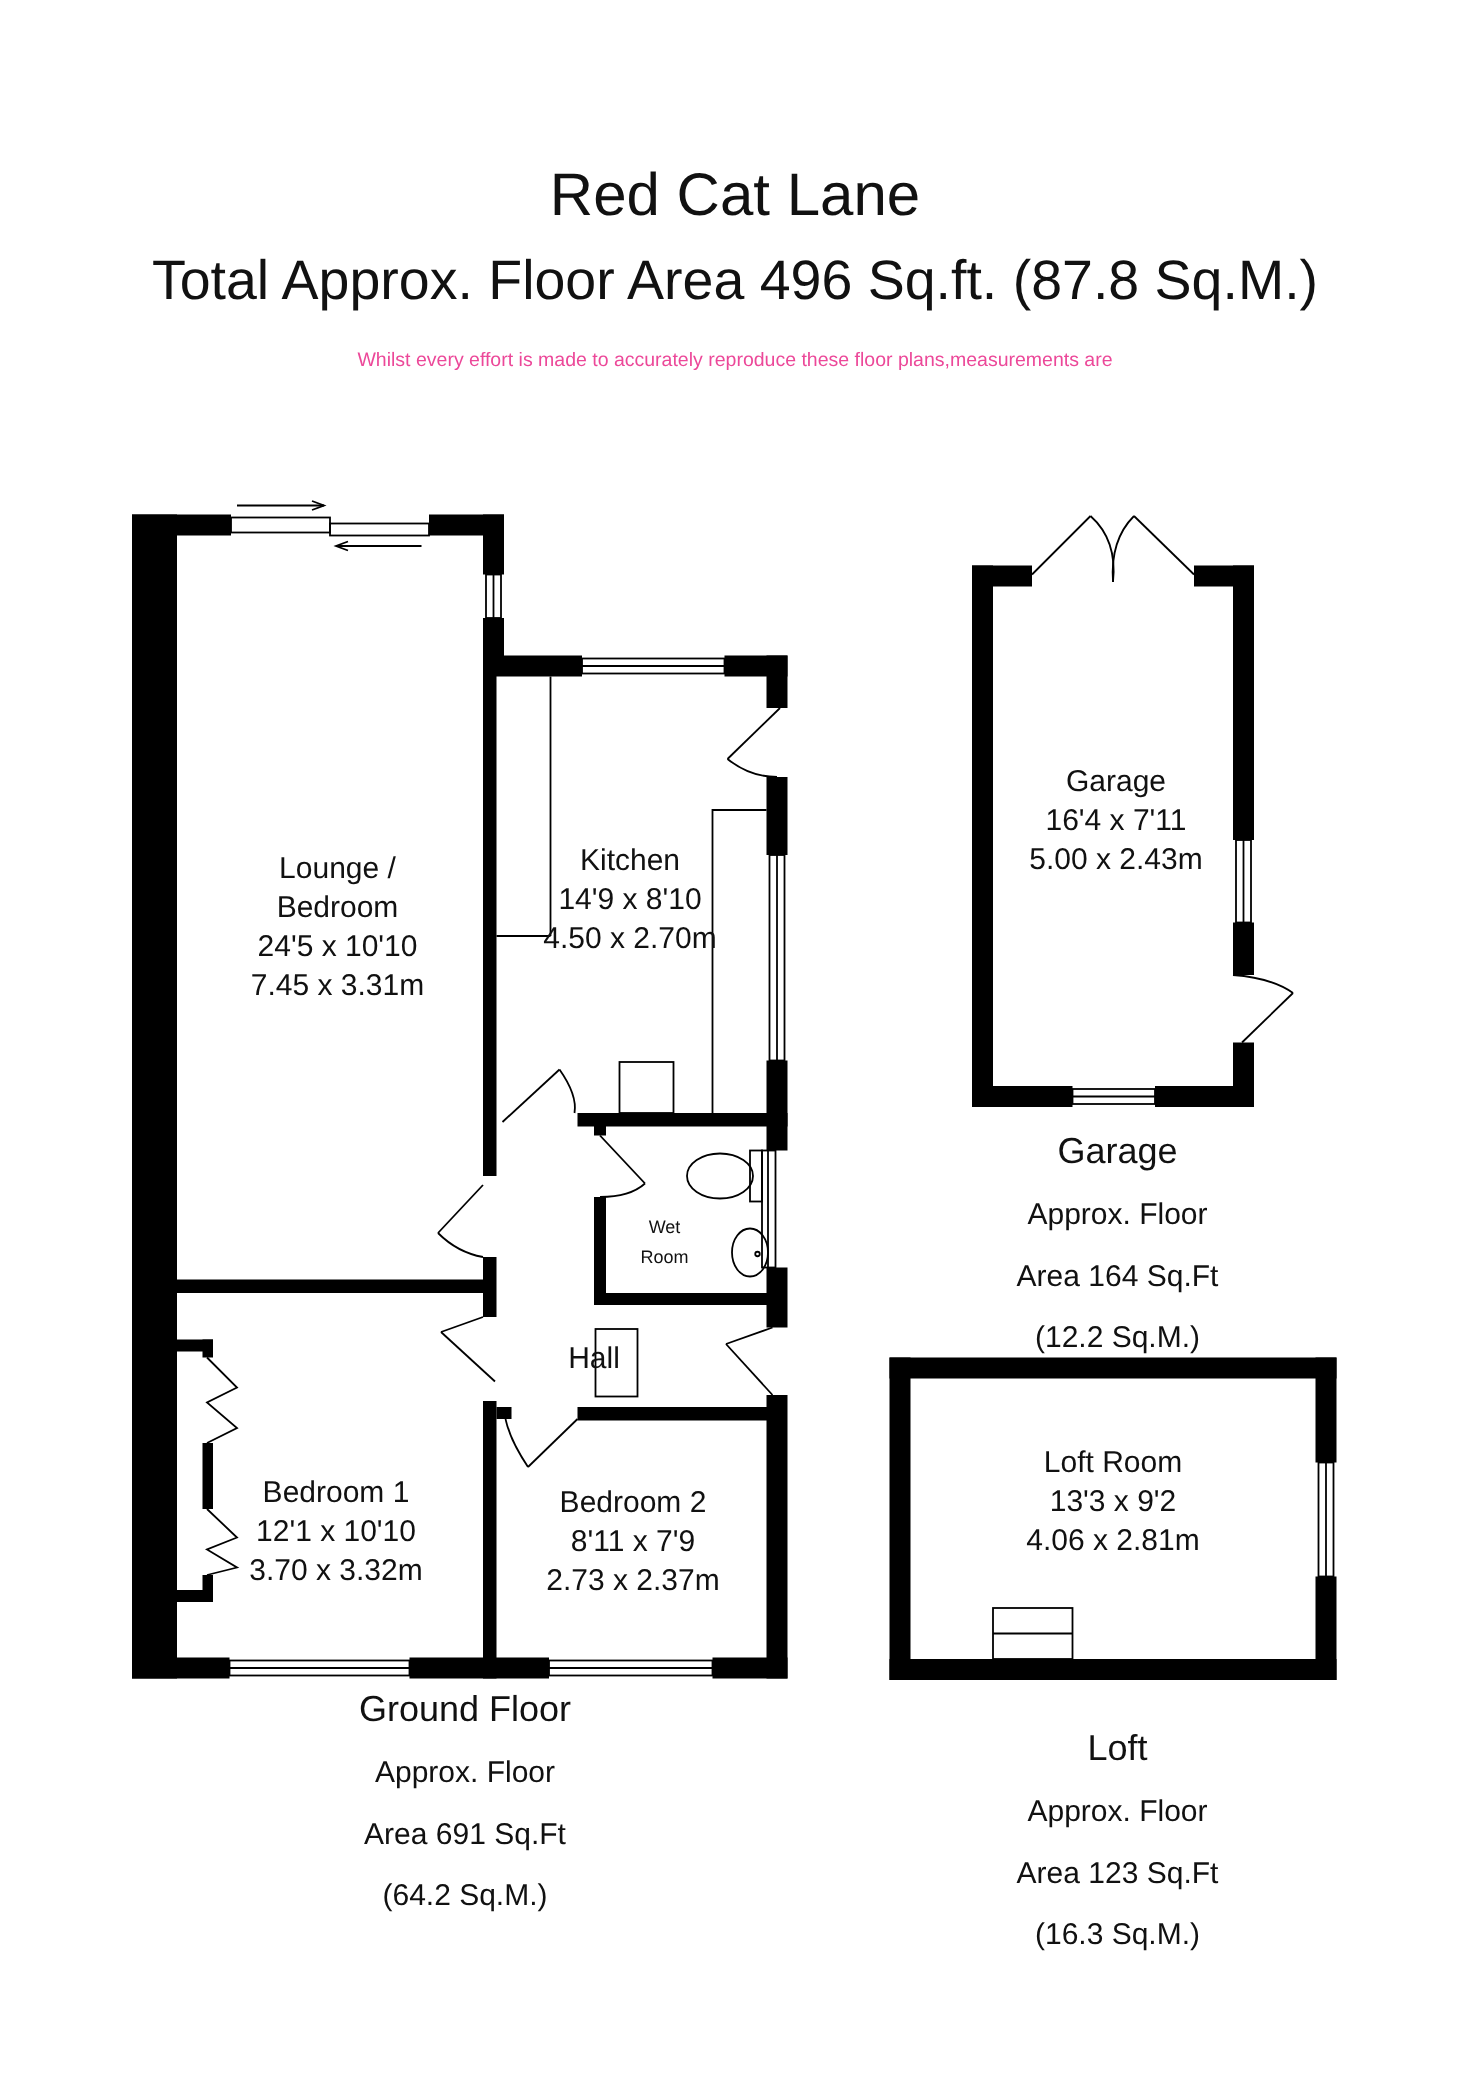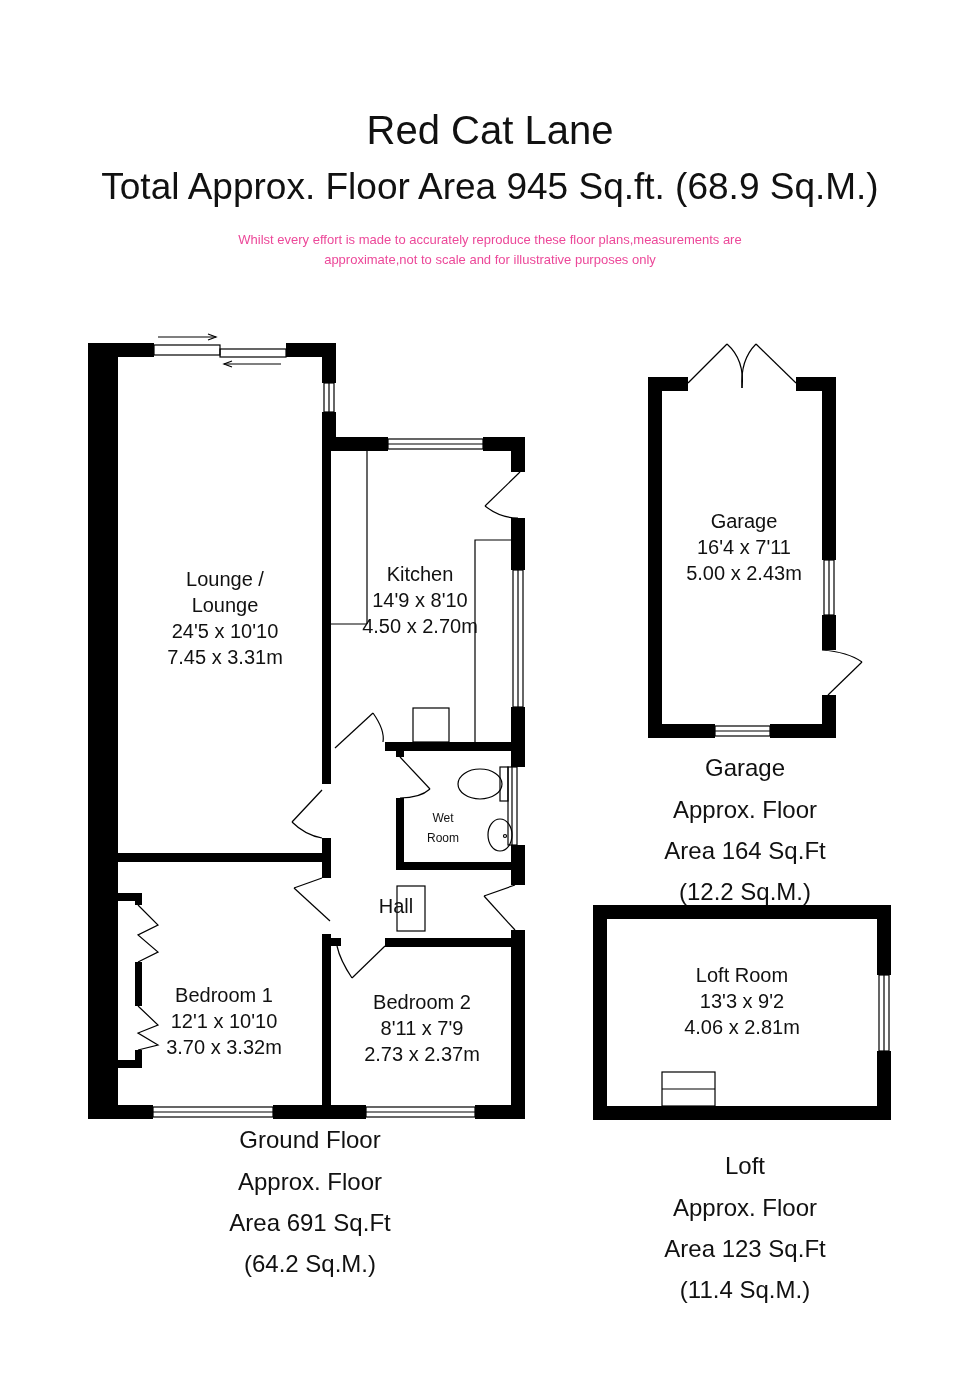--- a/index.html
+++ b/index.html
@@ -6,31 +6,30 @@
   body { width:980px; height:1386px; position:relative; overflow:hidden;
          font-family:"Liberation Sans", sans-serif; color:#111; }
   .t { position:absolute; text-align:center; white-space:nowrap; }
   #title { left:0; width:980px; top:108px; font-size:40px; }
   #subtitle { left:0; width:980px; top:166px; font-size:37px; }
   #disclaimer { left:0; width:980px; top:230px; font-size:13px; line-height:20px; color:#ec4899; }
   .lbl { position:absolute; text-align:center; font-size:20px; line-height:26px; white-space:nowrap; transform:translateX(-50%); }
   .lbl span { display:block; }
   .flbl { position:absolute; text-align:center; transform:translateX(-50%); white-space:nowrap; }
   .flbl .name { font-size:24px; display:block; margin-bottom:10px; }
-  .flbl .area { font-size:24px; line-height:26px; display:block;margin-top:15px; }
+  .flbl .area { font-size:20px; line-height:26px; display:block;margin-top:15px; }
   svg { position:absolute; left:0; top:0; }
 </style>
 </head>
 <body>
 
 <div class="t" id="title">Red Cat Lane</div>
-<div class="t" id="subtitle">Total Approx. Floor Area 945 Sq.ft. (68.9 Sq.M.)</div>
+<div class="t" id="subtitle">Total Approx. Floor Area 496 Sq.ft. (87.8 Sq.M.)</div>
 <div class="t" id="disclaimer">
   <div>Whilst every effort is made to accurately reproduce these floor plans,measurements are</div>
-  <div>approximate,not to scale and for illustrative purposes only</div>
 </div>
 
 <svg width="980" height="1386" viewBox="0 0 980 1386">
   <g fill="#000" stroke="none">
 
     <rect x="88" y="343" width="30" height="776"></rect>
     <rect x="88" y="343" width="66" height="14"></rect>
     <rect x="286" y="343" width="50" height="14"></rect>
     <rect x="322" y="343" width="14" height="40"></rect>
     <rect x="322" y="412" width="14" height="30"></rect>
@@ -167,21 +166,21 @@
   <g fill="none" stroke="#000" stroke-width="1.2">
     <rect x="879" y="975" width="10" height="76"></rect>
     <line x1="884" y1="975" x2="884" y2="1051"></line>
     <rect x="662" y="1072" width="53" height="34"></rect>
     <line x1="662" y1="1089" x2="715" y2="1089"></line>
   </g>
 </svg>
 
 <div class="lbl" style="left:225px; top:566px;">
   <span>Lounge /</span>
-  <span>Lounge</span>
+  <span>Bedroom</span>
   <span>24'5 x 10'10</span>
   <span>7.45 x 3.31m</span>
 </div>
 <div class="lbl" style="left:420px; top:561px;">
   <span>Kitchen</span>
   <span>14'9 x 8'10</span>
   <span>4.50 x 2.70m</span>
 </div>
 <div class="lbl" style="left:443px; top:808px; font-size:12px; line-height:20px;">
   <span>Wet</span>
@@ -220,14 +219,14 @@
 <div class="flbl" style="left:745px; top:754px;">
   <span class="name">Garage</span>
   <span class="area">Approx. Floor</span>
   <span class="area">Area 164 Sq.Ft</span>
   <span class="area">(12.2 Sq.M.)</span>
 </div>
 <div class="flbl" style="left:745px; top:1152px;">
   <span class="name">Loft</span>
   <span class="area">Approx. Floor</span>
   <span class="area">Area 123 Sq.Ft</span>
-  <span class="area">(11.4 Sq.M.)</span>
+  <span class="area">(16.3 Sq.M.)</span>
 </div>
 
 </body></html>

